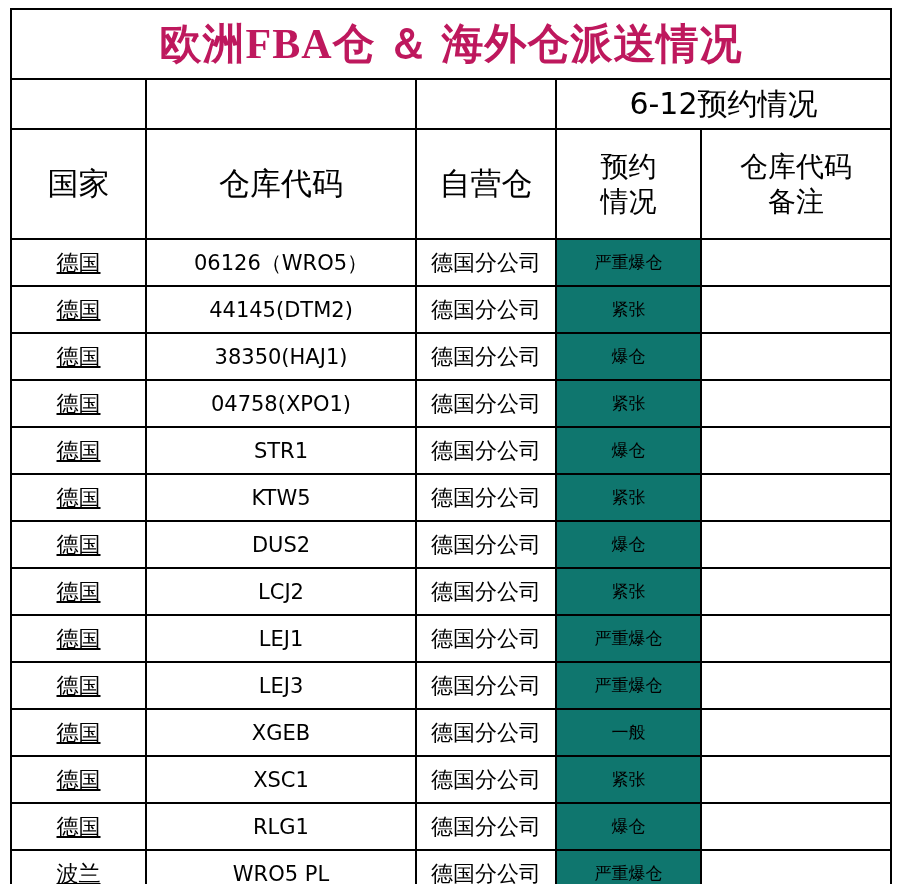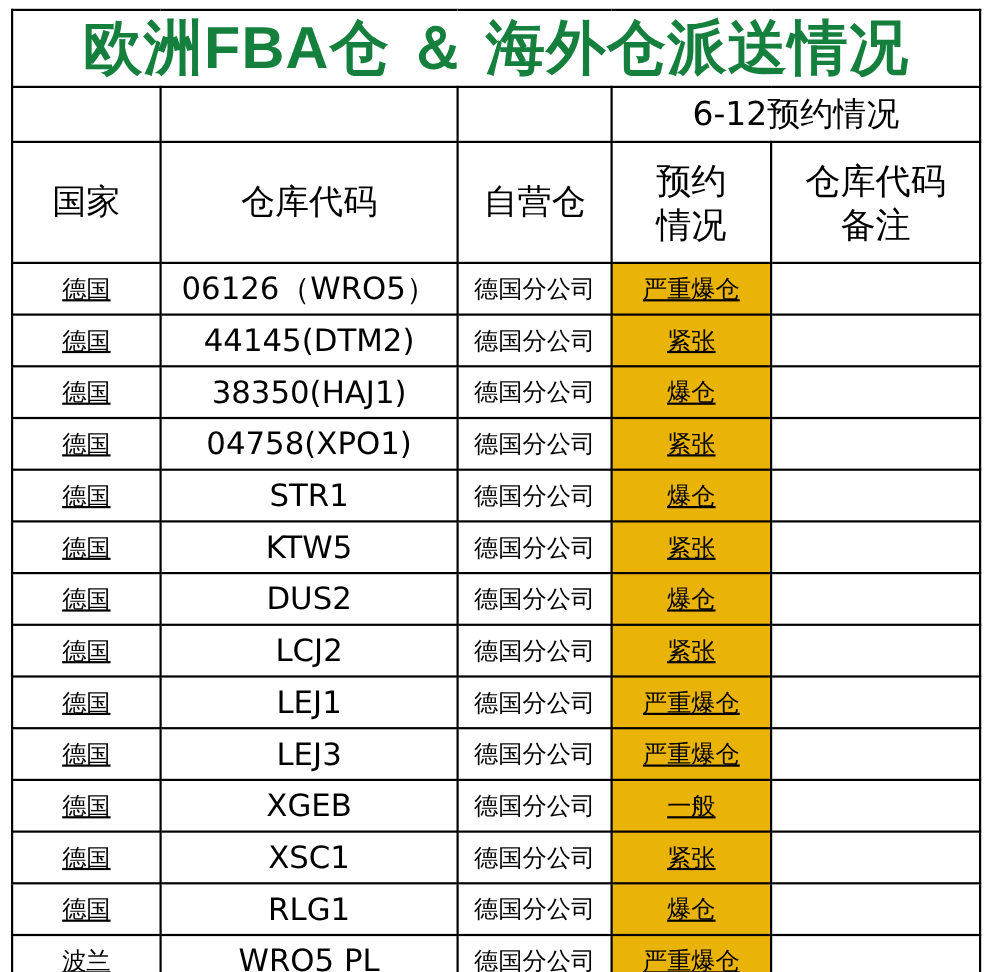--- a/index.html
+++ b/index.html
@@ -32,24 +32,24 @@
     vertical-align: middle;
     font-weight: normal;
     color: #000000;
   }
   
   .title-cell {
     height: 68px;
     padding: 0 4px;
   }
   .title-text {
-    font-family: Liberation Sans, sans-serif;
-    font-size: 54px;
+    font-family: Liberation Serif, serif;
+    font-size: 42px;
     font-weight: bold;
-    color: #15803d;
+    color: #be185d;
     letter-spacing: 1px;
     line-height: 1;
     white-space: nowrap;
   }
   
   .hdr-blank {
     border-left: 2px solid #000000;
     border-right: 2px solid #000000;
     border-top: 2px solid #000000;
     border-bottom: none;
@@ -67,47 +67,46 @@
     border-left: 2px solid #000000;
     border-right: 2px solid #000000;
     border-bottom: 2px solid #000000;
     height: 108px;
     font-size: 31px;
     font-family: "DejaVu Sans", sans-serif;
     font-weight: bold;
   }
   .hdr-sub {
     height: 108px;
-    font-size: 32px;
+    font-size: 28px;
     font-family: Liberation Sans, sans-serif;
     line-height: 1.25;
   }
   
   tr.data-row td {
     height: 45px;
   }
   .c-country {
     font-size: 22px;
     font-family: "DejaVu Sans", sans-serif;
     text-decoration: underline;
   }
   .c-code {
-    font-size: 28px;
+    font-size: 21px;
     font-weight: bold;
     font-family: "DejaVu Sans", sans-serif;
   }
   .c-self {
     font-size: 22px;
     font-family: "DejaVu Sans", sans-serif;
   }
   .c-status {
-    font-size: 22px;
-    font-family: "DejaVu Sans", sans-serif;
-    background: #eab308;
-    text-decoration: underline;
+    font-size: 17px;
+    font-family: "DejaVu Sans", sans-serif;
+    background: #0f766e;
   }
   .c-note {
     font-size: 21px;
     font-family: "DejaVu Sans", sans-serif;
   }
   .col-country { width: 135px; }
   .col-code    { width: 270px; }
   .col-self    { width: 140px; }
   .col-status  { width: 145px; }
   .col-note    { width: 190px; }

